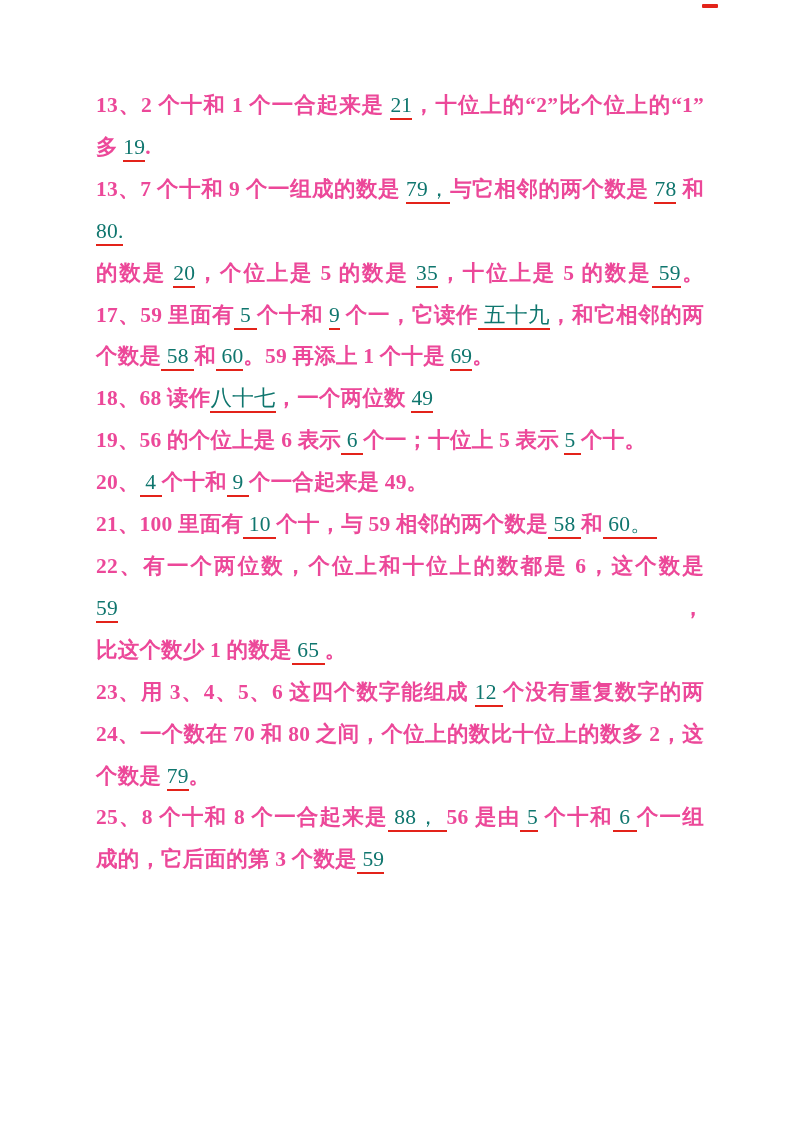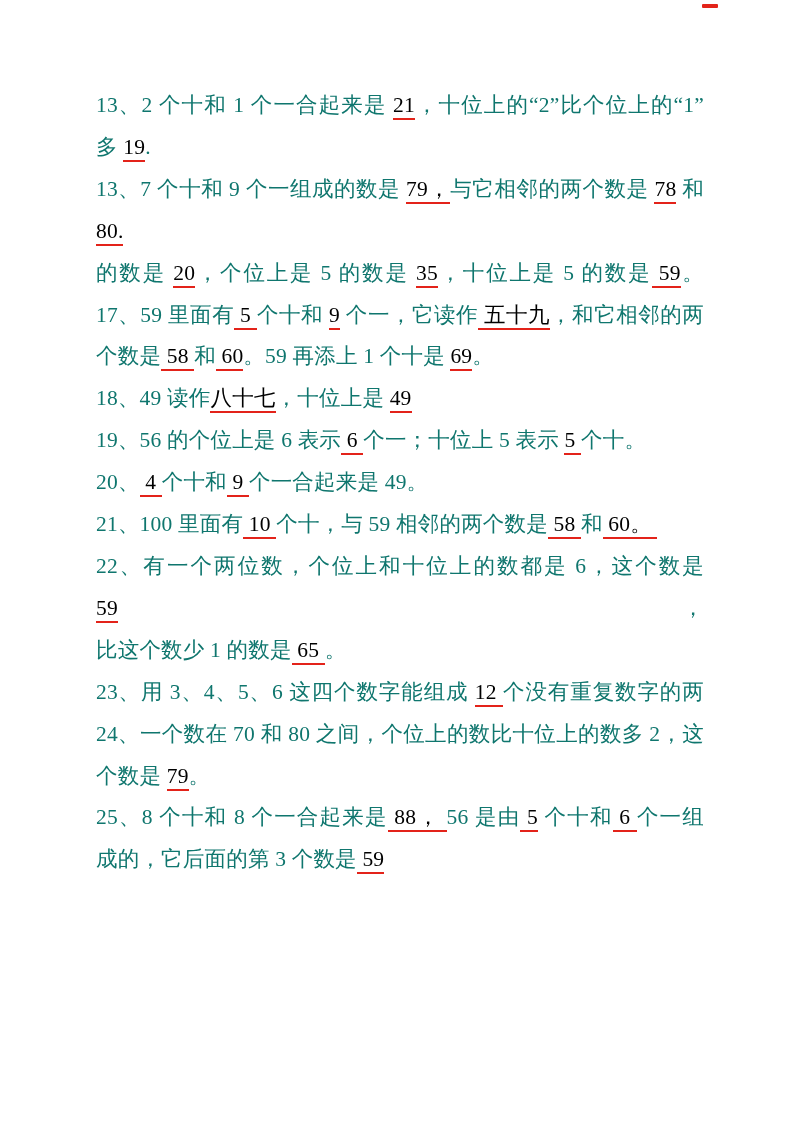--- a/index.html
+++ b/index.html
@@ -23,23 +23,23 @@
     line-height: 41.9px;
     color: #1d1d1d;
     white-space: nowrap;
     letter-spacing: 0.2px;
   }
   .line.justified {
     white-space: normal;
     text-align: justify;
     text-align-last: justify;
   }
-  .seg-normal { color: #0f766e; }
+  .seg-normal { color: #ec4899; font-weight: bold; }
   .seg-answer {
-    color: #000000;
+    color: #0f766e;
     border-bottom: 2px solid #e3231a;
     padding-bottom: 1px;
     white-space: pre;
   }
   .stray-mark {
     position: absolute;
     left: 702px;
     top: 4px;
     width: 16px;
     height: 4px;
@@ -53,21 +53,21 @@
 <div class="page">
   <div class="stray-mark"></div>
   <div class="doc-body" id="doc-lines">
       <div class="line justified"><span class="seg-normal">13、2 个十和 1 个一合起来是 </span><span class="seg-answer">21</span><span class="seg-normal">，十位上的“2”比个位上的“1”</span></div>
       <div class="line"><span class="seg-normal">多 </span><span class="seg-answer">19</span><span class="seg-normal">.</span></div>
       <div class="line justified"><span class="seg-normal">13、7 个十和 9 个一组成的数是 </span><span class="seg-answer">79，</span><span class="seg-normal">与它相邻的两个数是 </span><span class="seg-answer">78</span><span class="seg-normal"> 和</span></div>
       <div class="line"><span class="seg-answer">80.</span></div>
       <div class="line justified"><span class="seg-normal">的数是 </span><span class="seg-answer">20</span><span class="seg-normal">，个位上是 5 的数是 </span><span class="seg-answer">35</span><span class="seg-normal">，十位上是 5 的数是</span><span class="seg-answer">&nbsp;59</span><span class="seg-normal">。</span></div>
       <div class="line justified"><span class="seg-normal">17、59 里面有</span><span class="seg-answer">&nbsp;5&nbsp;</span><span class="seg-normal">个十和 </span><span class="seg-answer">9</span><span class="seg-normal"> 个一，它读作</span><span class="seg-answer">&nbsp;五十九</span><span class="seg-normal">，和它相邻的两</span></div>
       <div class="line"><span class="seg-normal">个数是</span><span class="seg-answer">&nbsp;58&nbsp;</span><span class="seg-normal">和</span><span class="seg-answer">&nbsp;60</span><span class="seg-normal">。59 再添上 1 个十是 </span><span class="seg-answer">69</span><span class="seg-normal">。</span></div>
-      <div class="line"><span class="seg-normal">18、49 读作</span><span class="seg-answer">八十七</span><span class="seg-normal">，十位上是 </span><span class="seg-answer">49</span></div>
+      <div class="line"><span class="seg-normal">18、68 读作</span><span class="seg-answer">八十七</span><span class="seg-normal">，一个两位数 </span><span class="seg-answer">49</span></div>
       <div class="line"><span class="seg-normal">19、56 的个位上是 6 表示</span><span class="seg-answer">&nbsp;6&nbsp;</span><span class="seg-normal">个一；十位上 5 表示 </span><span class="seg-answer">5&nbsp;</span><span class="seg-normal">个十。</span></div>
       <div class="line"><span class="seg-normal">20、</span><span class="seg-answer">&nbsp;4&nbsp;</span><span class="seg-normal">个十和</span><span class="seg-answer">&nbsp;9&nbsp;</span><span class="seg-normal">个一合起来是 49。</span></div>
       <div class="line"><span class="seg-normal">21、100 里面有</span><span class="seg-answer">&nbsp;10&nbsp;</span><span class="seg-normal">个十，与 59 相邻的两个数是</span><span class="seg-answer">&nbsp;58&nbsp;</span><span class="seg-normal">和</span><span class="seg-answer">&nbsp;60。&nbsp;</span></div>
       <div class="line justified"><span class="seg-normal">22、有一个两位数，个位上和十位上的数都是 6，这个数是 </span><span class="seg-answer">59</span><span class="seg-normal">，</span></div>
       <div class="line"><span class="seg-normal">比这个数少 1 的数是</span><span class="seg-answer">&nbsp;65&nbsp;</span><span class="seg-normal">。</span></div>
       <div class="line justified"><span class="seg-normal">23、用 3、4、5、6 这四个数字能组成 </span><span class="seg-answer">12&nbsp;</span><span class="seg-normal">个没有重复数字的两</span></div>
       <div class="line justified"><span class="seg-normal">24、一个数在 70 和 80 之间，个位上的数比十位上的数多 2，这</span></div>
       <div class="line"><span class="seg-normal">个数是 </span><span class="seg-answer">79</span><span class="seg-normal">。</span></div>
       <div class="line justified"><span class="seg-normal">25、8 个十和 8 个一合起来是</span><span class="seg-answer">&nbsp;88，&nbsp;</span><span class="seg-normal">56 是由</span><span class="seg-answer">&nbsp;5</span><span class="seg-normal"> 个十和</span><span class="seg-answer">&nbsp;6&nbsp;</span><span class="seg-normal">个一组</span></div>
       <div class="line"><span class="seg-normal">成的，它后面的第 3 个数是</span><span class="seg-answer">&nbsp;59</span></div>

